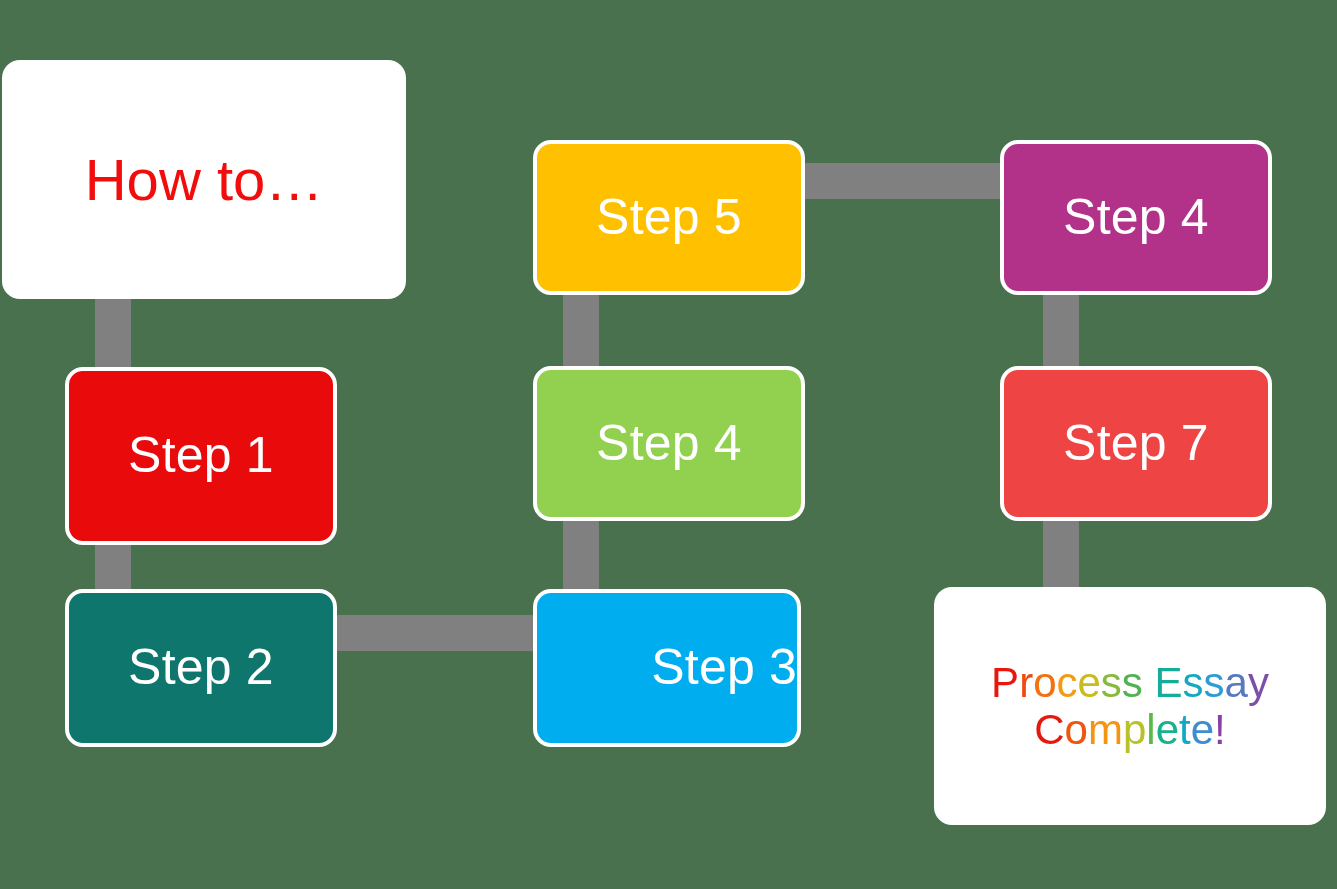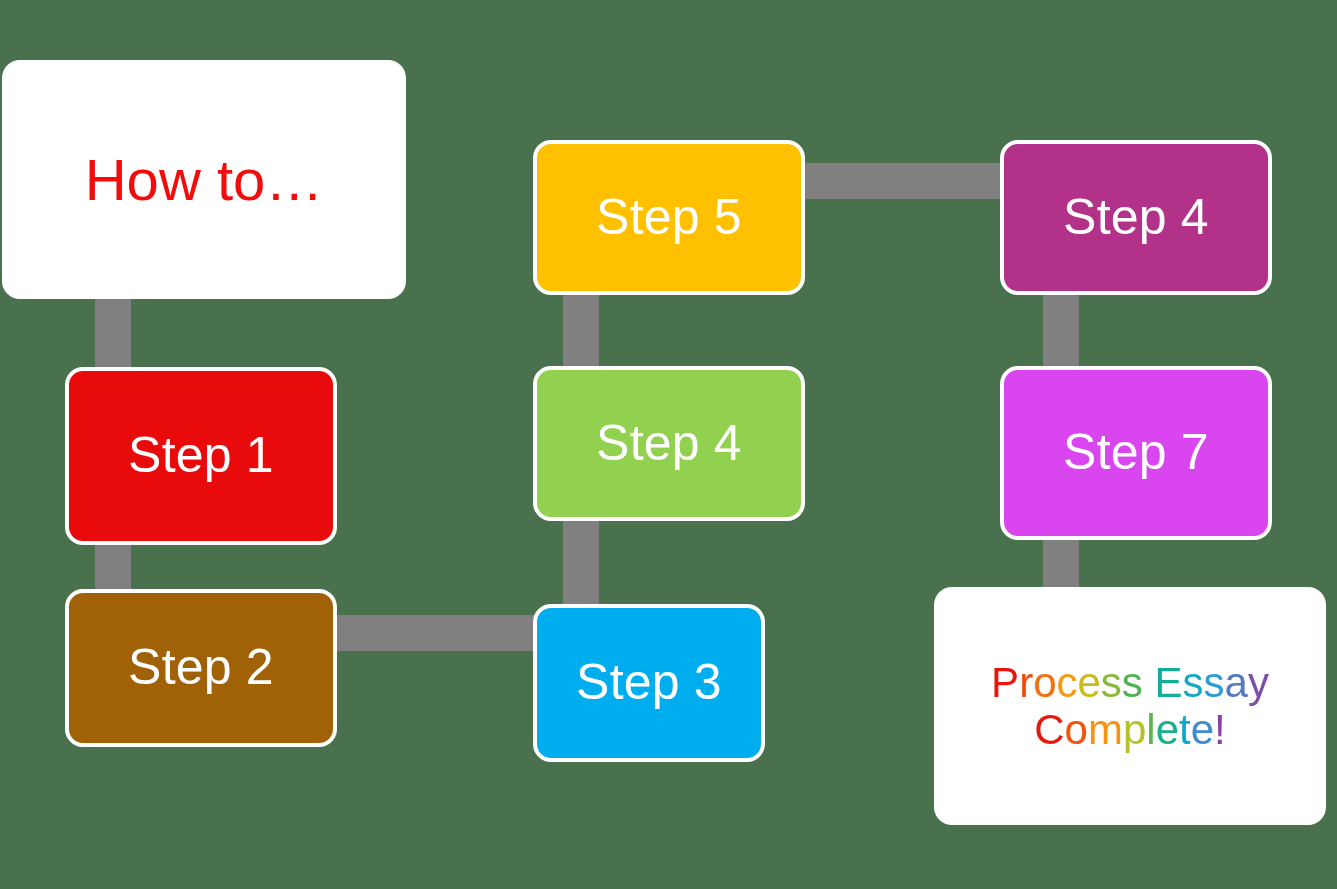--- a/index.html
+++ b/index.html
@@ -122,41 +122,41 @@
   <div class="rainbow-frame" style="left:2px; top:60px; width:404px; height:239px;">
     <div class="rainbow-inner">
       <div class="title-text">How to…</div>
     </div>
   </div>
 
   <div class="node step" style="left:65px; top:367px; width:272px; height:178px; background:#E90B0B;">
     <span class="label">Step 1</span>
   </div>
 
-  <div class="node step" style="left:65px; top:589px; width:272px; height:158px; background:#a16207;">
+  <div class="node step" style="left:65px; top:589px; width:272px; height:158px; background:#0f766e;">
     <span class="label">Step 2</span>
   </div>
 
-  <div class="node step" style="left:533px; top:604px; width:232px; height:158px; background:#00AEEF;">
+  <div class="node step" style="left:533px; top:589px; width:268px; height:158px; background:#00AEEF;justify-content:flex-end;">
     <span class="label">Step 3</span>
   </div>
 
   <div class="node step" style="left:533px; top:366px; width:272px; height:155px; background:#92D050;">
     <span class="label">Step 4</span>
   </div>
 
   <div class="node step" style="left:533px; top:140px; width:272px; height:155px; background:#FFC000;">
     <span class="label">Step 5</span>
   </div>
 
   <div class="node step" style="left:1000px; top:140px; width:272px; height:155px; background:#B2328A;">
     <span class="label">Step 4</span>
   </div>
 
-  <div class="node step" style="left:1000px; top:366px; width:272px; height:174px; background:#d946ef;">
+  <div class="node step" style="left:1000px; top:366px; width:272px; height:155px; background:#ef4444;">
     <span class="label">Step 7</span>
   </div>
 
   <div class="rainbow-frame" style="left:934px; top:587px; width:392px; height:238px;">
     <div class="rainbow-inner">
       <div class="finale-text">
         <span class="ln" id="finish-line-1"><span class="ch" style="color: rgb(232, 22, 12);">P</span><span class="ch" style="color: rgb(238, 75, 14);">r</span><span class="ch" style="color: rgb(243, 113, 15);">o</span><span class="ch" style="color: rgb(243, 155, 18);">c</span><span class="ch" style="color: rgb(201, 188, 28);">e</span><span class="ch" style="color: rgb(134, 187, 58);">s</span><span class="ch" style="color: rgb(79, 179, 81);">s</span><span class="ch" style="color: rgb(47, 175, 115);">&nbsp;</span><span class="ch" style="color: rgb(22, 172, 154);">E</span><span class="ch" style="color: rgb(20, 169, 195);">s</span><span class="ch" style="color: rgb(46, 155, 212);">s</span><span class="ch" style="color: rgb(88, 120, 192);">a</span><span class="ch" style="color: rgb(124, 79, 168);">y</span></span>
         <span class="ln" id="finish-line-2"><span class="ch" style="color: rgb(232, 22, 12);">C</span><span class="ch" style="color: rgb(240, 84, 14);">o</span><span class="ch" style="color: rgb(245, 148, 18);">m</span><span class="ch" style="color: rgb(184, 192, 42);">p</span><span class="ch" style="color: rgb(92, 184, 75);">l</span><span class="ch" style="color: rgb(27, 176, 140);">e</span><span class="ch" style="color: rgb(21, 168, 198);">t</span><span class="ch" style="color: rgb(63, 140, 206);">e</span><span class="ch" style="color: rgb(139, 63, 166);">!</span></span>
       </div>
     </div>

